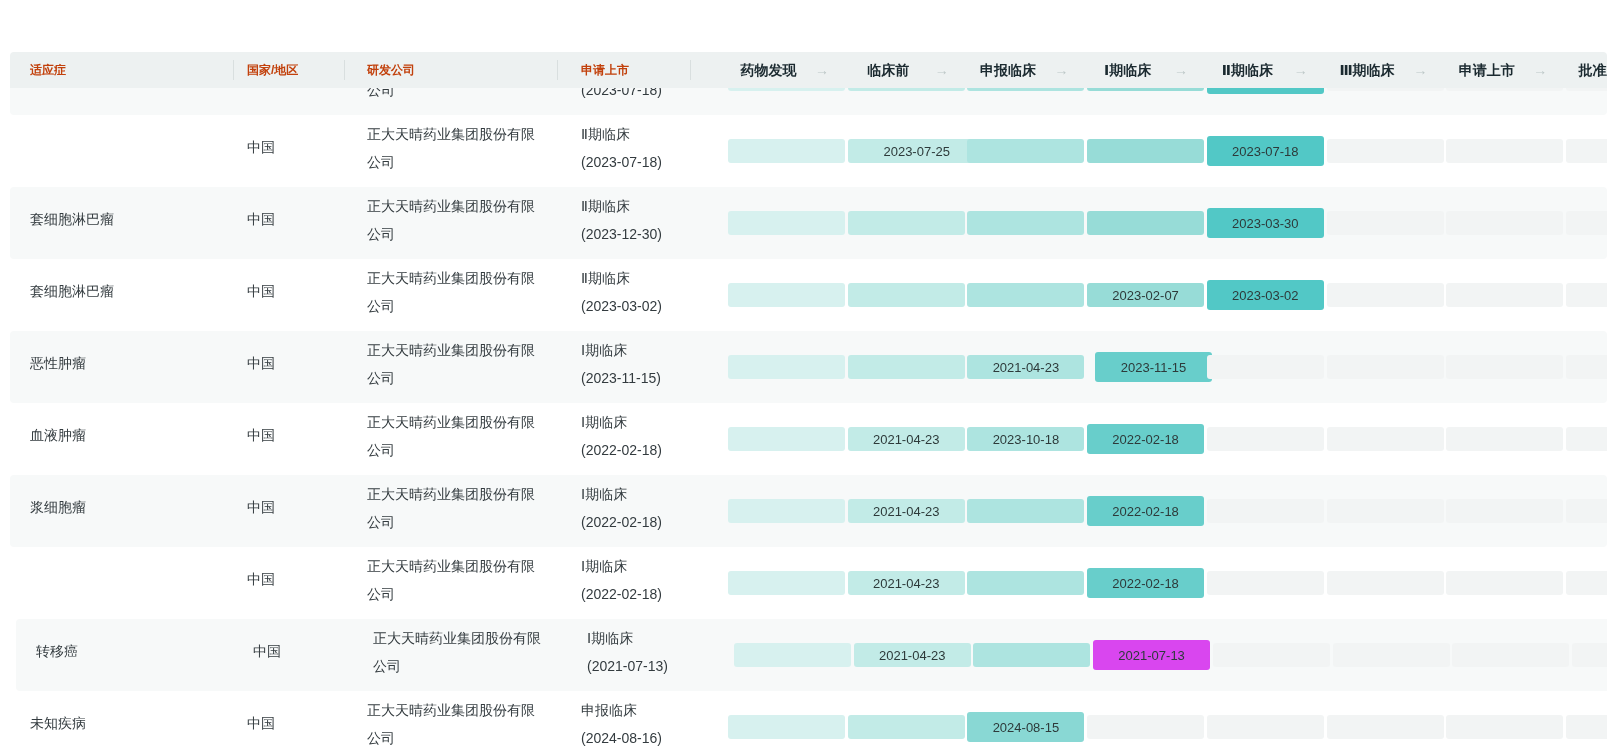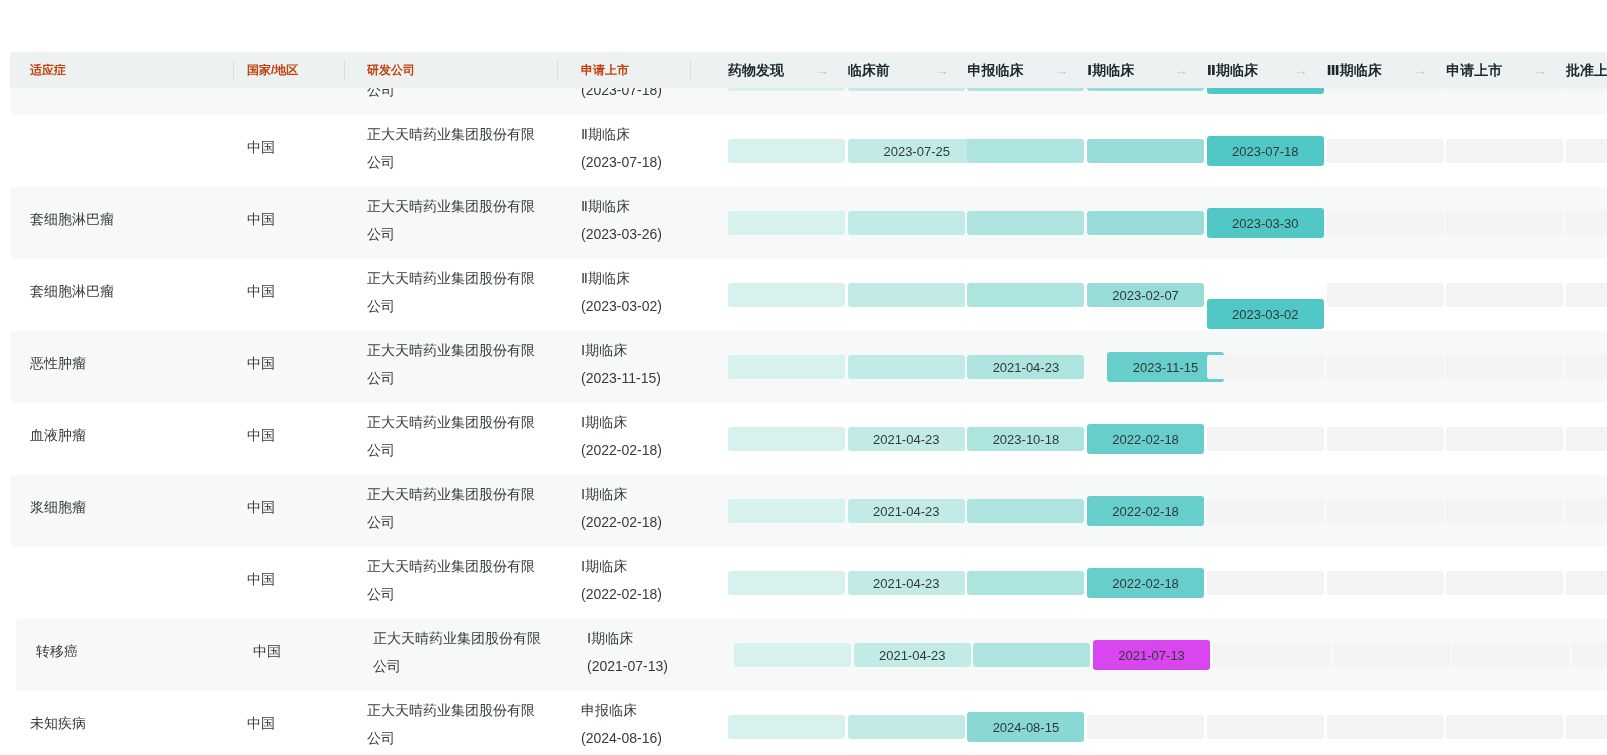--- a/index.html
+++ b/index.html
@@ -12,21 +12,21 @@
     display:flex; align-items:center; padding-left:18px; }
   .titlebar .drug-name { color:#ffffff; font-size:16px; font-weight:bold; letter-spacing:.3px; }
 
   
   .header-zone { position:absolute; top:41px; left:0; right:0; height:47px; background:#ffffff; z-index:5; }
   .header-band { position:absolute; top:11px; left:10px; right:0; height:36px; border-radius:4px 4px 0 0; }
   .hdr-text { position:absolute; top:0; height:36px; line-height:36px;
     font-size:12px; font-weight:bold; color:#c2410c; white-space:nowrap; }
   .hdr-divider { position:absolute; top:8px; width:1px; height:20px; background:#d9dfdf; }
   .stage-hdr { position:absolute; top:0; height:36px; }
-  .stage-hdr .lbl { position:absolute; left:0; right:36px; text-align:left; line-height:36px;
+  .stage-hdr .lbl { position:absolute; left:0; right:36px; text-align:center; line-height:36px;
     font-size:14px; font-weight:bold; color:#1b2a30; white-space:nowrap; }
   .stage-hdr .arrow { position:absolute; right:16px; top:0; line-height:36px;
     font-size:14px; color:#bcc7c7; font-weight:bold; }
 
   
   .row { position:absolute; left:0; width:1607px; height:72px; z-index:1; }
   .row-bg { position:absolute; top:0; bottom:0; left:10px; right:0; border-radius:4px; }
   .row.alt .row-bg { background:#f7f9f9; }
   .cell-single { position:absolute; top:0; height:66px; display:flex; align-items:center;
     font-size:14px; color:#333b3f; white-space:nowrap; }
@@ -97,21 +97,21 @@
       <div class="row alt" style="top: 187px;">
     <div class="row-bg"></div>
     <div class="cell-single cell-indication">套细胞淋巴瘤</div>
     <div class="cell-single cell-country">中国</div>
     <div class="cell-two-line cell-company">
       <div>正大天晴药业集团股份有限</div>
       <div>公司</div>
     </div>
     <div class="cell-two-line cell-progress">
       <div>Ⅱ期临床</div>
-      <div>(2023-03-26)</div>
+      <div>(2023-12-30)</div>
     </div>
     <div class="bars">
           <div class="bar" style="left: 0px; width: 117px; background: rgb(215, 241, 239);"></div>
           <div class="bar" style="left: 119.7px; width: 117px; background: rgb(194, 235, 231);"></div>
           <div class="bar" style="left: 239.4px; width: 117px; background: rgb(173, 228, 224);"></div>
           <div class="bar" style="left: 359.1px; width: 117px; background: rgb(151, 220, 215);"></div>
           <div class="bar current" style="left: 478.8px; width: 117px; background: rgb(82, 200, 198);">2023-03-30</div>
           <div class="bar" style="left: 598.5px; width: 117px; background: rgb(242, 244, 244);"></div>
           <div class="bar" style="left: 718.2px; width: 117px; background: rgb(242, 244, 244);"></div>
           <div class="bar" style="left: 837.9px; width: 117px; background: rgb(242, 244, 244);"></div>
@@ -127,21 +127,21 @@
     </div>
     <div class="cell-two-line cell-progress">
       <div>Ⅱ期临床</div>
       <div>(2023-03-02)</div>
     </div>
     <div class="bars">
           <div class="bar" style="left: 0px; width: 117px; background: rgb(215, 241, 239);"></div>
           <div class="bar" style="left: 119.7px; width: 117px; background: rgb(194, 235, 231);"></div>
           <div class="bar" style="left: 239.4px; width: 117px; background: rgb(173, 228, 224);"></div>
           <div class="bar" style="left: 359.1px; width: 117px; background: rgb(151, 220, 215);">2023-02-07</div>
-          <div class="bar current" style="left: 478.8px; width: 117px; background: rgb(82, 200, 198); margin-top: 19px;">2023-03-02</div>
+          <div class="bar current" style="left: 478.8px; width: 117px; background: rgb(82, 200, 198);">2023-03-02</div>
           <div class="bar" style="left: 598.5px; width: 117px; background: rgb(242, 244, 244);"></div>
           <div class="bar" style="left: 718.2px; width: 117px; background: rgb(242, 244, 244);"></div>
           <div class="bar" style="left: 837.9px; width: 117px; background: rgb(242, 244, 244);"></div>
         </div>
   </div>
       <div class="row alt" style="top: 331px;">
     <div class="row-bg"></div>
     <div class="cell-single cell-indication">恶性肿瘤</div>
     <div class="cell-single cell-country">中国</div>
     <div class="cell-two-line cell-company">
@@ -149,21 +149,21 @@
       <div>公司</div>
     </div>
     <div class="cell-two-line cell-progress">
       <div>Ⅰ期临床</div>
       <div>(2023-11-15)</div>
     </div>
     <div class="bars">
           <div class="bar" style="left: 0px; width: 117px; background: rgb(215, 241, 239);"></div>
           <div class="bar" style="left: 119.7px; width: 117px; background: rgb(194, 235, 231);"></div>
           <div class="bar" style="left: 239.4px; width: 117px; background: rgb(173, 228, 224);">2021-04-23</div>
-          <div class="bar current" style="left: 379px; width: 117px; background: rgb(104, 206, 203);">2023-11-15</div>
+          <div class="bar current" style="left: 367px; width: 117px; background: rgb(104, 206, 203);">2023-11-15</div>
           <div class="bar" style="left: 478.8px; width: 117px; background: rgb(242, 244, 244);"></div>
           <div class="bar" style="left: 598.5px; width: 117px; background: rgb(242, 244, 244);"></div>
           <div class="bar" style="left: 718.2px; width: 117px; background: rgb(242, 244, 244);"></div>
           <div class="bar" style="left: 837.9px; width: 117px; background: rgb(242, 244, 244);"></div>
         </div>
   </div>
       <div class="row" style="top: 403px;">
     <div class="row-bg"></div>
     <div class="cell-single cell-indication">血液肿瘤</div>
     <div class="cell-single cell-country">中国</div>

